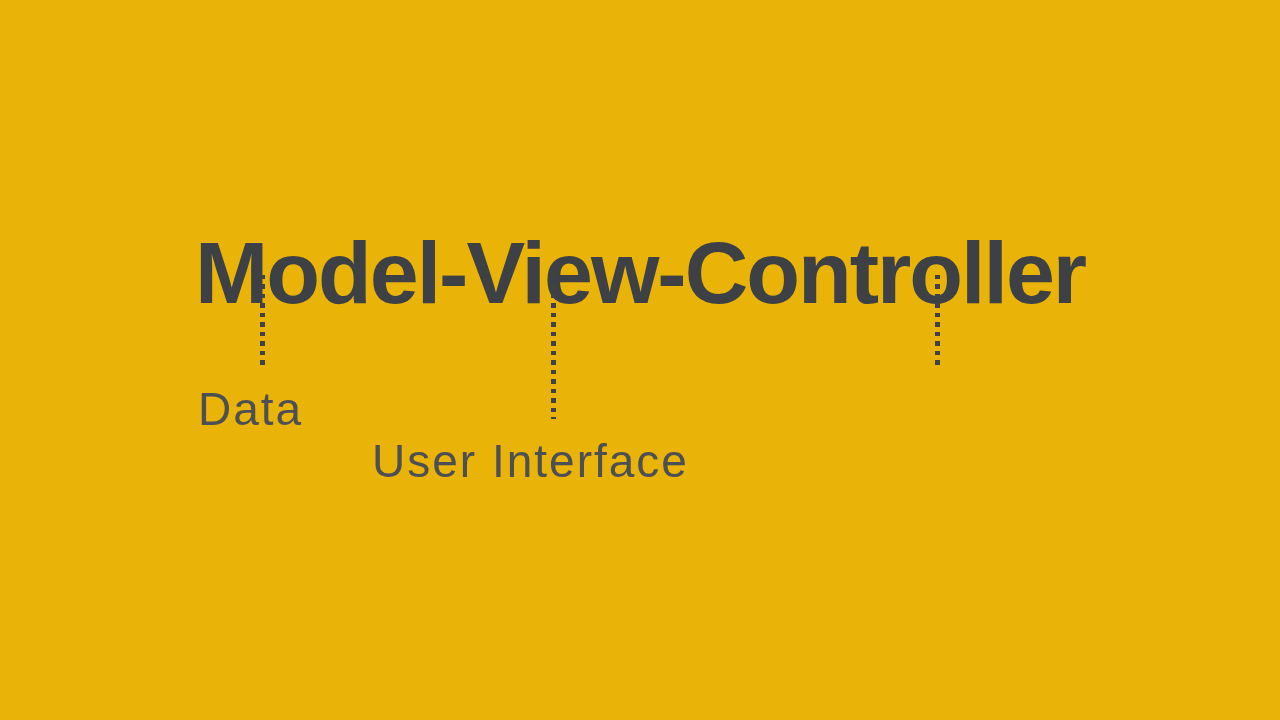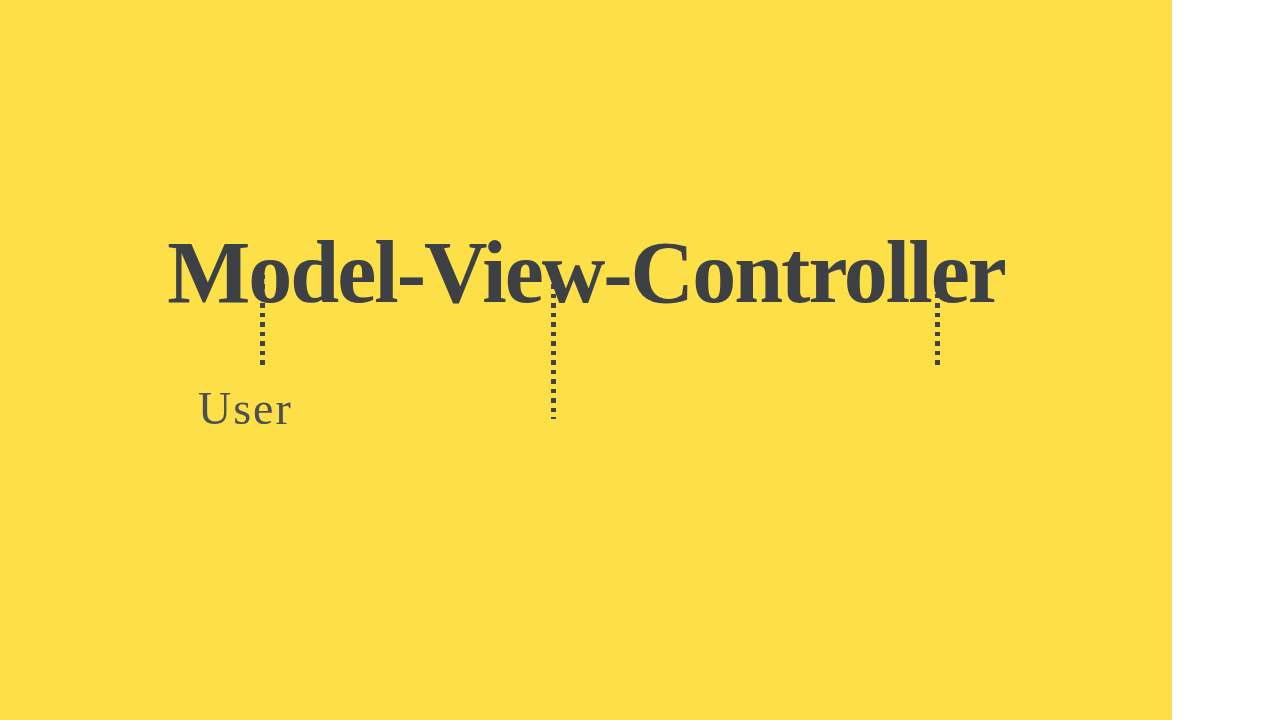--- a/index.html
+++ b/index.html
@@ -2,25 +2,25 @@
 <html><head>
 <meta charset="utf-8">
 <style>
   html, body {
     margin: 0;
     padding: 0;
     background: #ffffff;
   }
   .slide {
     position: relative;
-    width: 1172px;
+    width: 1280px;
     height: 720px;
-    background: #fde047;
+    background: #eab308;
     overflow: hidden;
-    font-family: Liberation Serif, serif;
+    font-family: Liberation Sans, sans-serif;
   }
   .title {
     position: absolute;
     left: 0;
     right: 0;
     top: 170px;
     text-align: center;
     font-size: 88px;
     line-height: 1;
     font-weight: 700;
@@ -59,17 +59,18 @@
 <div class="slide">
 
   <h1 class="title">Model-View-Controller</h1>
 
   <div class="connector model"></div>
 
   <div class="connector view"></div>
 
   <div class="connector controller"></div>
 
-  <div class="label data">User</div>
+  <div class="label data">Data</div>
 
+  <div class="label ui">User Interface</div>
 
 
 </div>
 
 </body></html>

